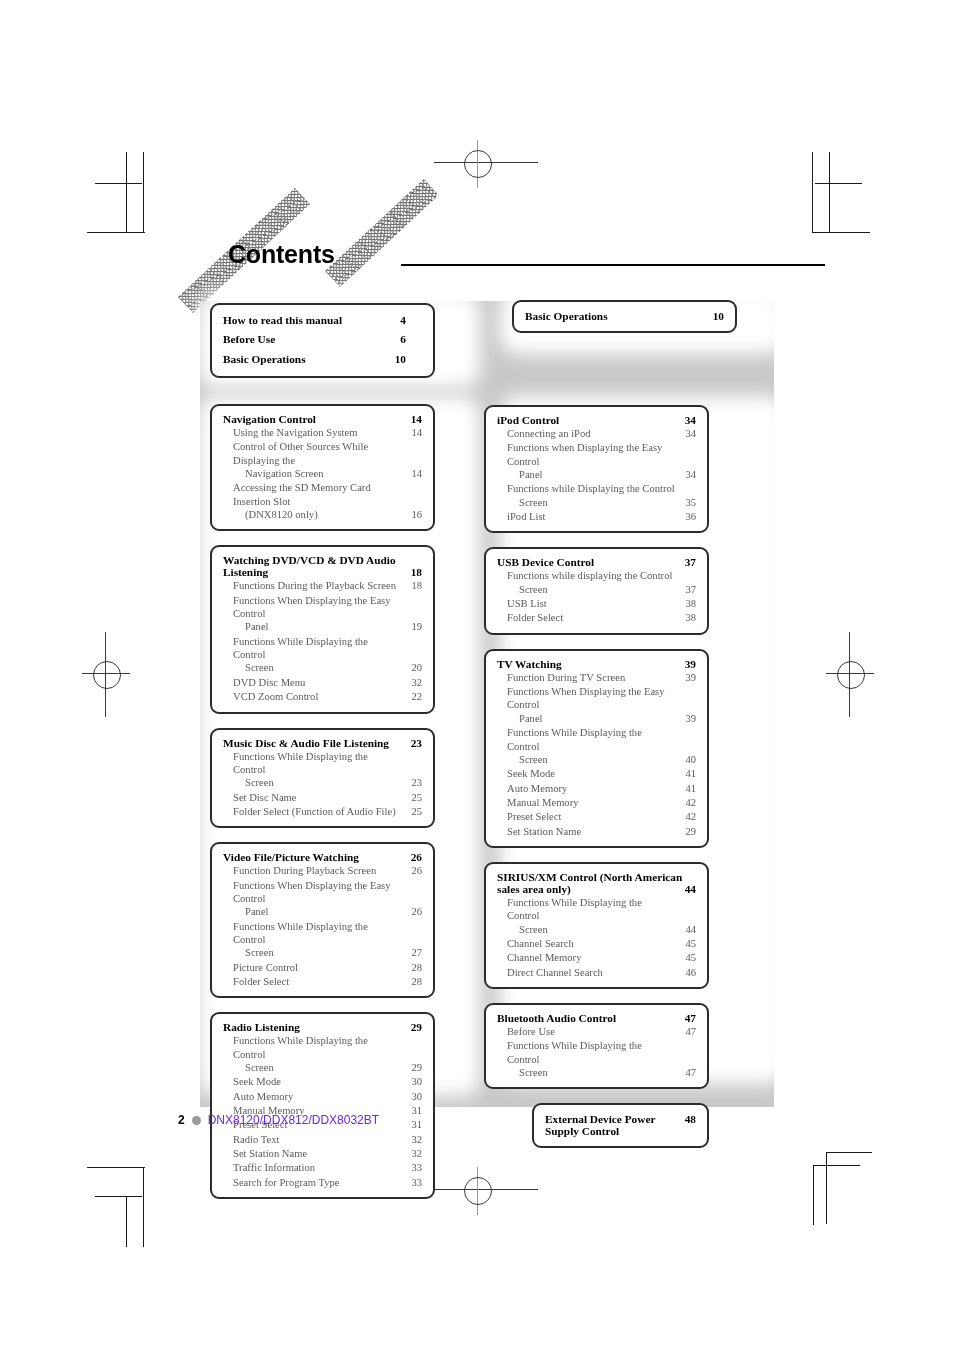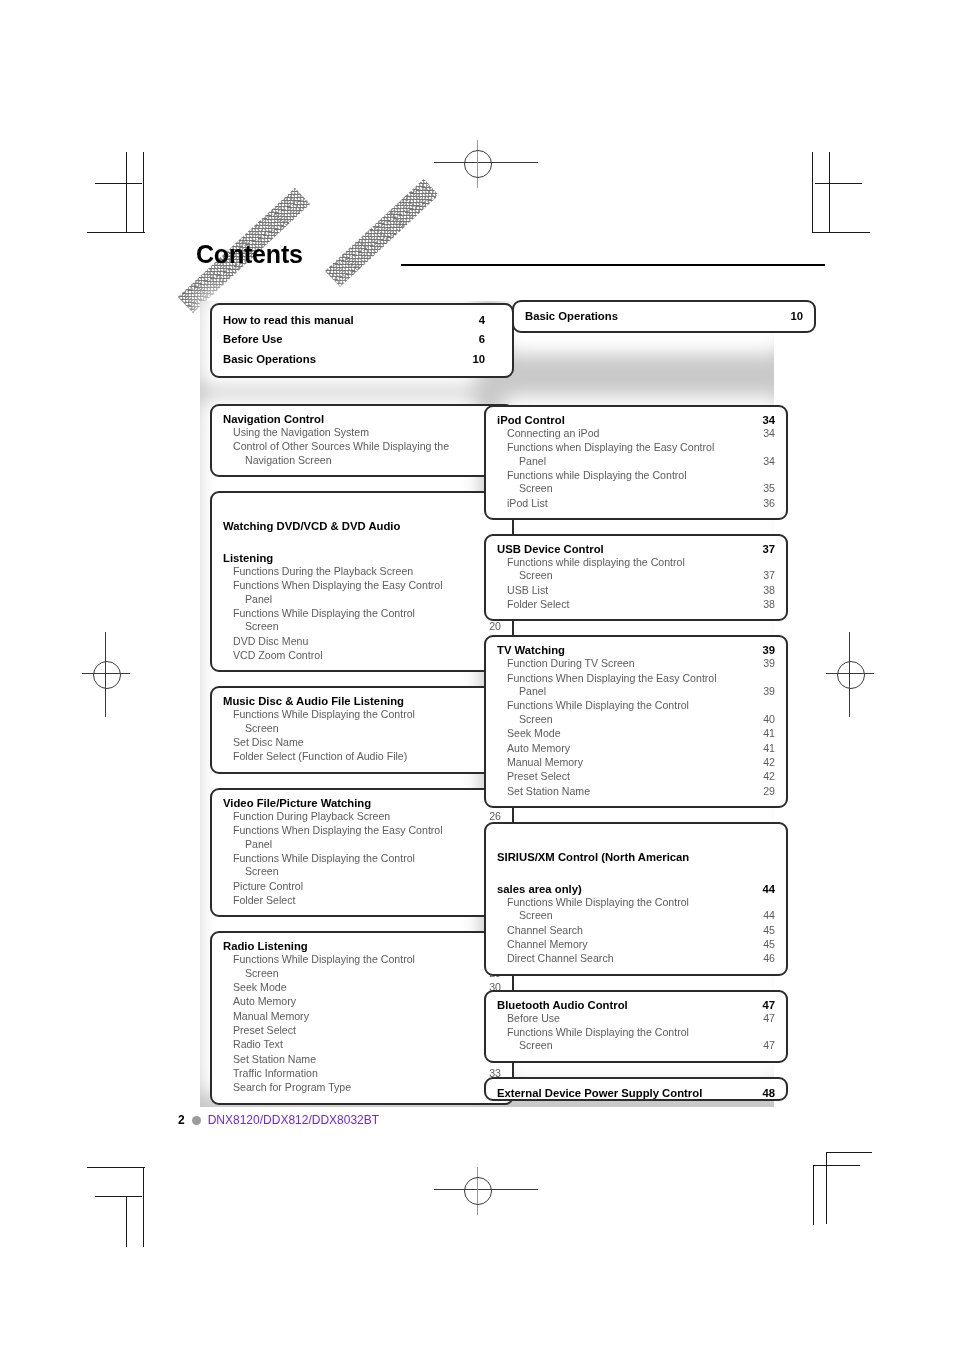--- a/index.html
+++ b/index.html
@@ -43,20 +43,21 @@
     opacity: .92;
   }
 
   
   .page-title {
     position: absolute;
     font-size: 25px;
     font-weight: bold;
     letter-spacing: -0.2px;
     color: #000;
+    margin-left: 32px;
   }
   .title-rule {
     position: absolute;
     height: 2px;
     background: #000;
   }
 
   
   .gray-panel {
     position: absolute;
@@ -66,21 +67,22 @@
   .glow {
     position: absolute;
     border-radius: 18px;
     background: #ffffff;
     filter: blur(9px);
   }
 
   
   .col {
     position: absolute;
-    width: 304px;
+    width: 225px;
+    font-family: Liberation Serif, serif;
   }
 
   
   .toc-box {
     position: relative;
     box-sizing: border-box;
     background: #ffffff;
     border: 2px solid #2b2b2b;
     border-radius: 9px;
     padding: 7px 11px 8px 11px;
@@ -153,21 +155,21 @@
 
   
   .single-row {
     display: flex;
     align-items: baseline;
   }
   .single-row .sec-title { padding-right: 0; }
   .single-row .sec-page { margin-left: auto; }
 
   
-  .sec-head-wrap .sec-title { padding-right: 0; margin-top: 20px; }
+  .sec-head-wrap .sec-title { padding-right: 0; }
   .sec-head-wrap { display: block; }
   .sec-head-wrap .line2 {
     display: flex;
     align-items: baseline;
   }
   .sec-head-wrap .line2 .sec-page { margin-left: auto; }
 
   
   .footer {
     position: absolute;
@@ -282,20 +284,27 @@
     <div class="sub-row">
       <span class="sub-title">Using the Navigation System</span>
       <span class="sub-page">14</span>
     </div>
     <div class="sub-row wrapped">
       <span class="sub-title">
         <span>Control of Other Sources While Displaying the</span>
         <span class="cont">Navigation Screen</span>
       </span>
       <span class="sub-page">14</span>
+    </div>
+    <div class="sub-row wrapped">
+      <span class="sub-title">
+        <span>Accessing the SD Memory Card Insertion Slot</span>
+        <span class="cont">(DNX8120 only)</span>
+      </span>
+      <span class="sub-page">16</span>
     </div>
   </div>
 
   <div class="toc-box">
     <div class="sec-head-wrap">
       <div class="sec-title">Watching DVD/VCD &amp; DVD Audio</div>
       <div class="line2">
         <span class="sec-title">Listening</span>
         <span class="sec-page">18</span>
       </div>
@@ -568,21 +577,21 @@
     </div>
     <div class="sub-row wrapped">
       <span class="sub-title">
         <span>Functions While Displaying the Control</span>
         <span class="cont">Screen</span>
       </span>
       <span class="sub-page">47</span>
     </div>
   </div>
 
-  <div class="toc-box compact" style="padding:8px 11px 0 11px;">
+  <div class="toc-box compact" style="padding:8px 11px 9px 11px;margin-left:48px;">
     <div class="single-row">
       <span class="sec-title">External Device Power Supply Control</span>
       <span class="sec-page">48</span>
     </div>
   </div>
 </div>
 
 <div class="footer" style="left:178px; top:1113px;">
   <span class="footer-num">2</span>
   <span class="footer-dot"></span>

